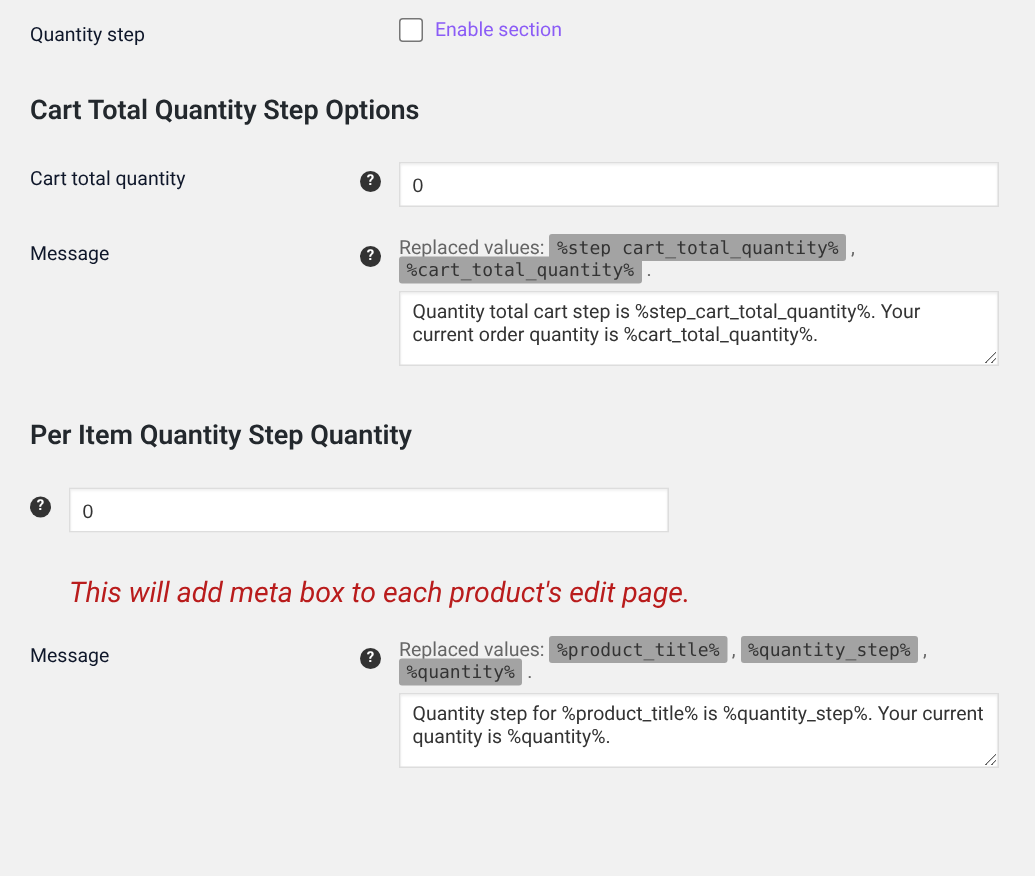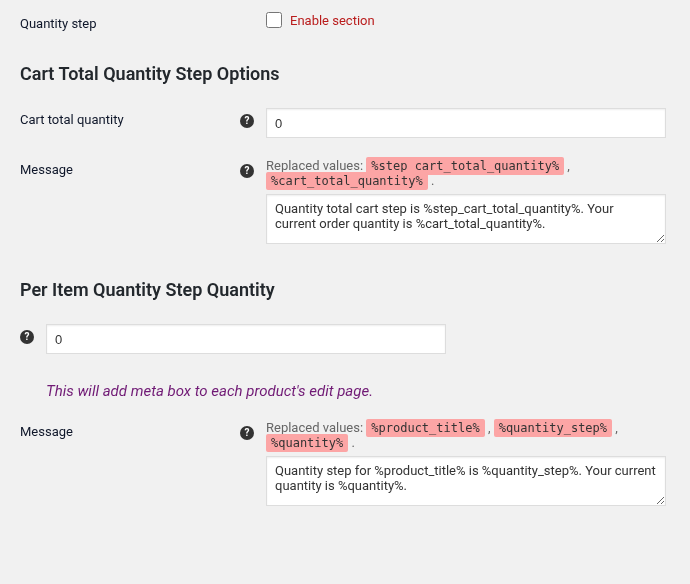--- a/index.html
+++ b/index.html
@@ -56,21 +56,21 @@
     input[type="checkbox"] {
       width: 16px;
       height: 16px;
       border: 1px solid #b4b9be;
       background: #fff;
       margin: 0;
       cursor: pointer;
     }
     .checkbox-label {
       font-size: 13px;
-      color: #b91c1c;
+      color: #8b5cf6;
     }
     input[type="text"] {
       width: 400px;
       height: 30px;
       padding: 4px 8px;
       border: 1px solid #ddd;
       background: #fff;
       font-size: 13px;
       color: #333;
       box-shadow: inset 0 1px 2px rgba(0,0,0,0.07);
@@ -86,29 +86,29 @@
       font-family: inherit;
       resize: vertical;
       box-shadow: inset 0 1px 2px rgba(0,0,0,0.07);
     }
     .hint {
       font-size: 13px;
       color: #666;
       margin-bottom: 6px;
     }
     .desc {
-      font-size: 15px;
-      color: #701a75;
+      font-size: 19px;
+      color: #b91c1c;
       font-style: italic;
       margin-top: 8px;
     }
     code {
       font-family: Consolas, Monaco, monospace;
       font-size: 12px;
-      background: #fca5a5;
+      background: #a3a3a3;
       padding: 2px 5px;
       border-radius: 2px;
       color: #333;
     }
     .spacer-help {
       width: 26px;
       flex-shrink: 0;
     }
   </style>
 </head>

